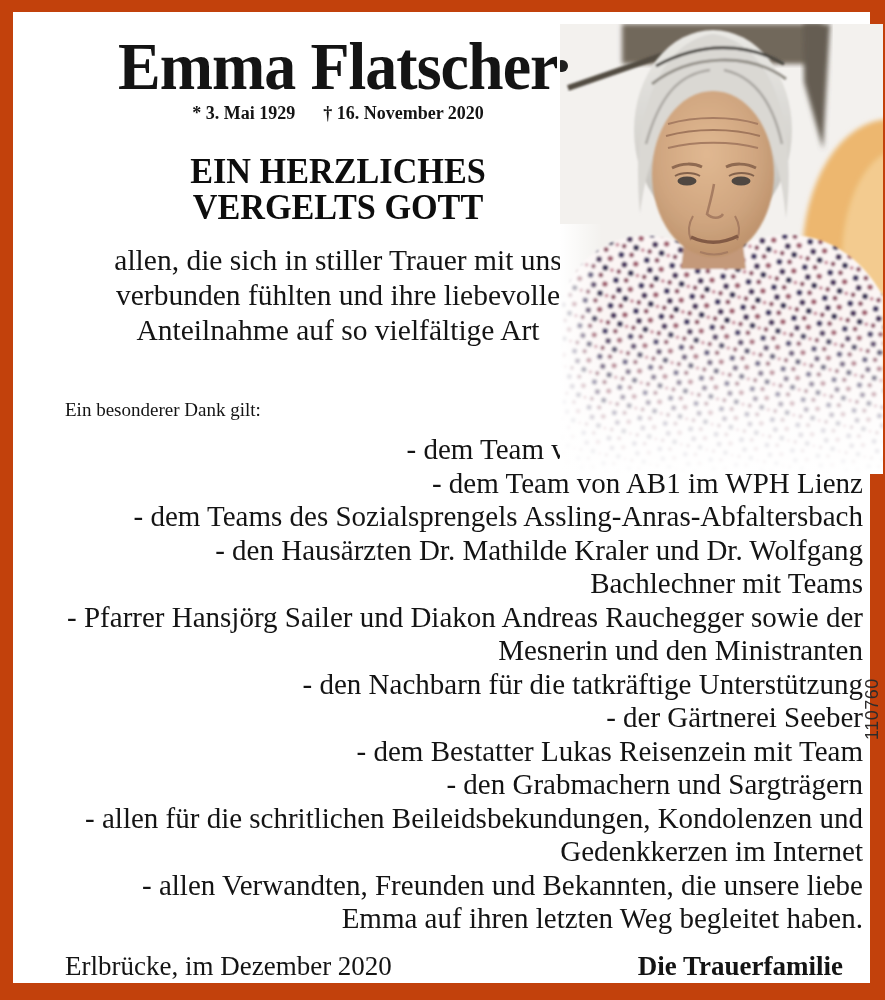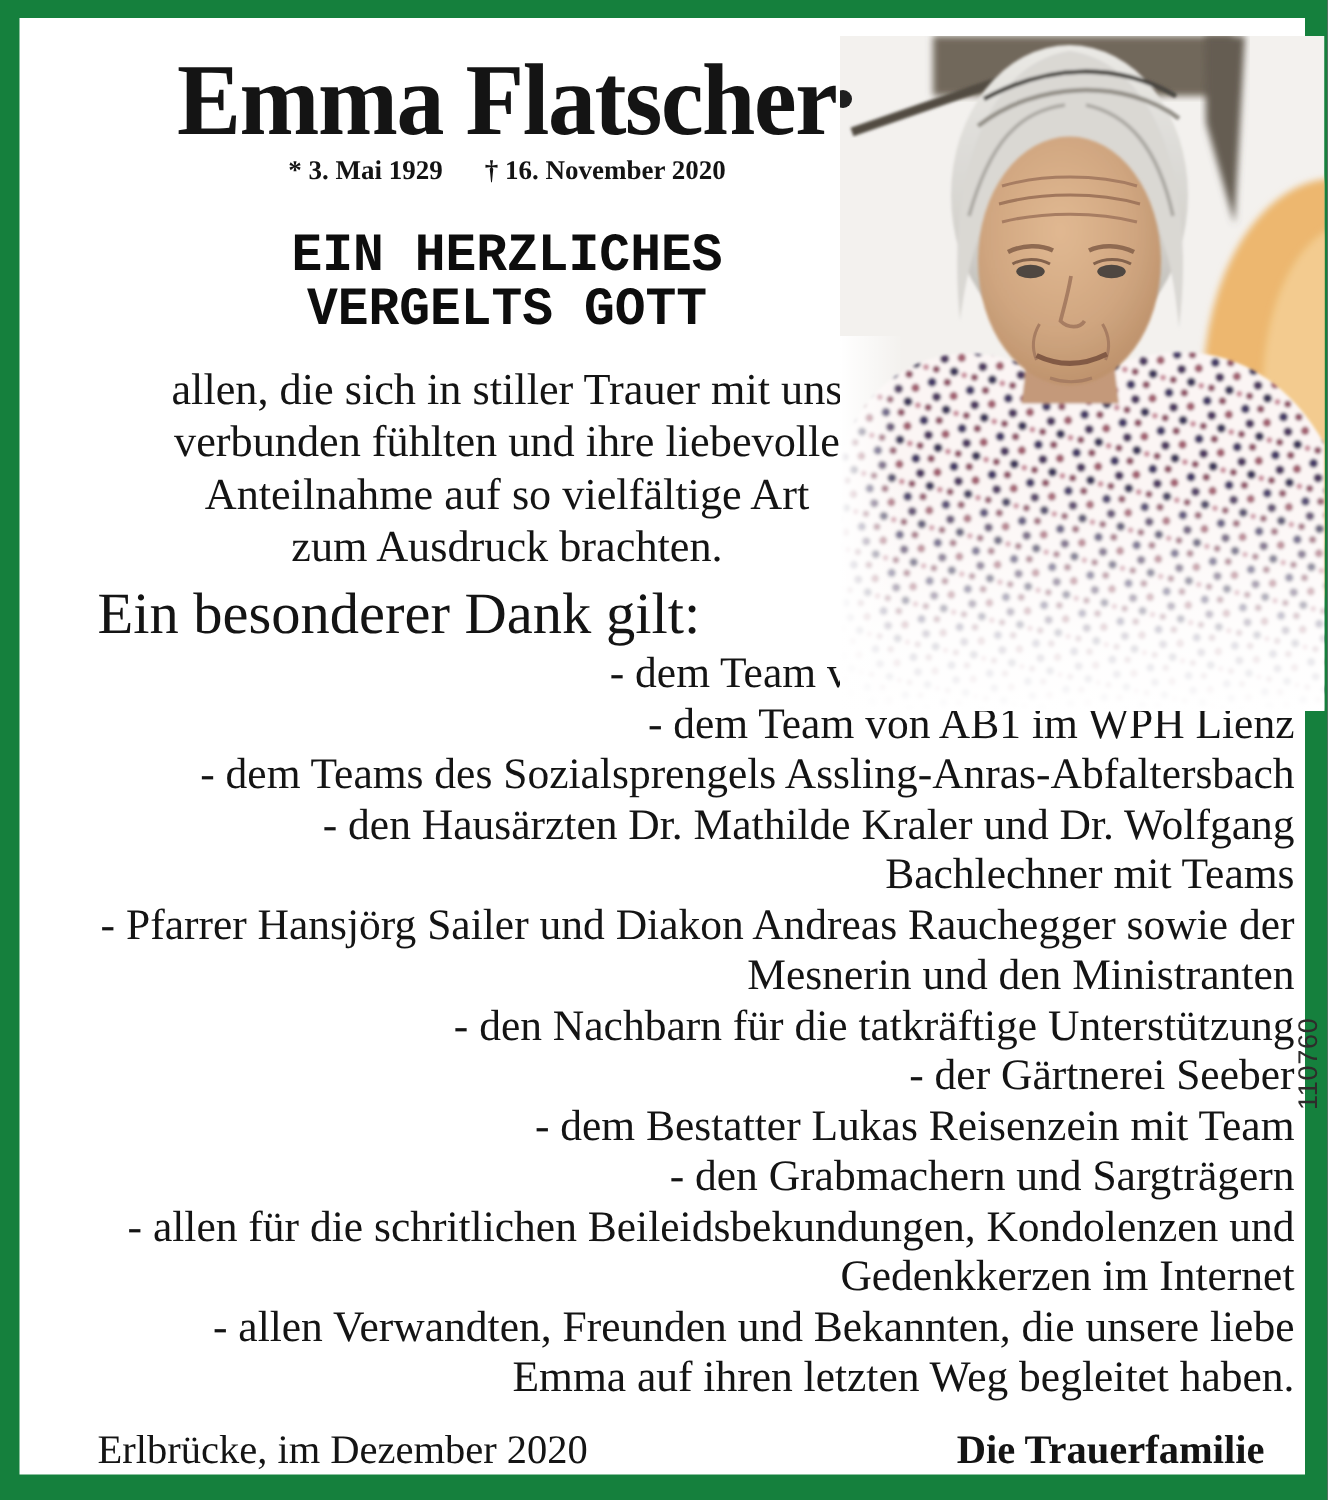--- a/index.html
+++ b/index.html
@@ -1,20 +1,20 @@
 <!DOCTYPE html>
 <html lang="de"><head>
 <meta charset="utf-8">
 <title>Traueranzeige</title>
 <style>
   html,body{margin:0;padding:0;background:#3a3a3a;}
   .page{
     position:relative;
     width:885px;height:1000px;
-    background:#15803d;           
+    background:#c2410c;           
     overflow:hidden;
     font-family:"Liberation Serif","DejaVu Serif",serif;
     color:#141414;
   }
   .inner{
     position:absolute;left:13px;top:12px;width:857px;height:971px;
     background:#ffffff;
   }
   
   .centered{position:absolute;left:28px;width:594px;text-align:center;}
@@ -24,30 +24,30 @@
     letter-spacing:-1px;white-space:nowrap;
   }
   .name .scale{display:inline-block;transform:scaleX(.94);transform-origin:center;}
   .dates{
     top:86px;font-size:18px;font-weight:bold;line-height:30px;white-space:nowrap;
   }
   .dates span{display:inline-block;}
   .dates .death{margin-left:28px;}
   .headline{
     top:141px;
-    font-family:Liberation Mono, monospace;
+    font-family:Liberation Serif, serif;
     font-weight:bold;font-size:36px;line-height:36px;color:#0d0d0d;
   }
   .headline div{transform:scaleX(.95);transform-origin:center;}
   .intro{
     top:231px;font-size:29.5px;line-height:35px;
   }
   
   .thanks-intro{
-    position:absolute;left:52px;top:381px;font-size:39px;line-height:33px;
+    position:absolute;left:52px;top:381px;font-size:19px;line-height:33px;
   }
   .thanks-list{
     position:absolute;left:52px;top:421px;width:798px;
     margin:0;padding:0;list-style:none;
     font-size:29px;line-height:33.5px;text-align:right;
   }
   .thanks-list li{
     padding-left:23px;text-indent:-23px;
   }
   .footer{
@@ -82,21 +82,20 @@
 
     <div class="centered headline">
       <div>EIN HERZLICHES</div>
       <div>VERGELTS GOTT</div>
     </div>
 
     <div class="centered intro">
       <div>allen, die sich in stiller Trauer mit uns</div>
       <div>verbunden fühlten und ihre liebevolle</div>
       <div>Anteilnahme auf so vielfältige Art</div>
-      <div>zum Ausdruck brachten.</div>
     </div>
 
     <div class="thanks-intro">Ein besonderer Dank gilt:</div>
     <ul class="thanks-list">
       <li>- dem Team von Nord 3 im BKH Lienz</li>
       <li>- dem Team von AB1 im WPH Lienz</li>
       <li>- dem Teams des Sozialsprengels Assling-Anras-Abfaltersbach</li>
       <li>- den Hausärzten Dr. Mathilde Kraler und Dr. Wolfgang Bachlechner mit Teams</li>
       <li>- Pfarrer Hansjörg Sailer und Diakon Andreas Rauchegger sowie der Mesnerin und den Ministranten</li>
       <li>- den Nachbarn für die tatkräftige Unterstützung</li>

